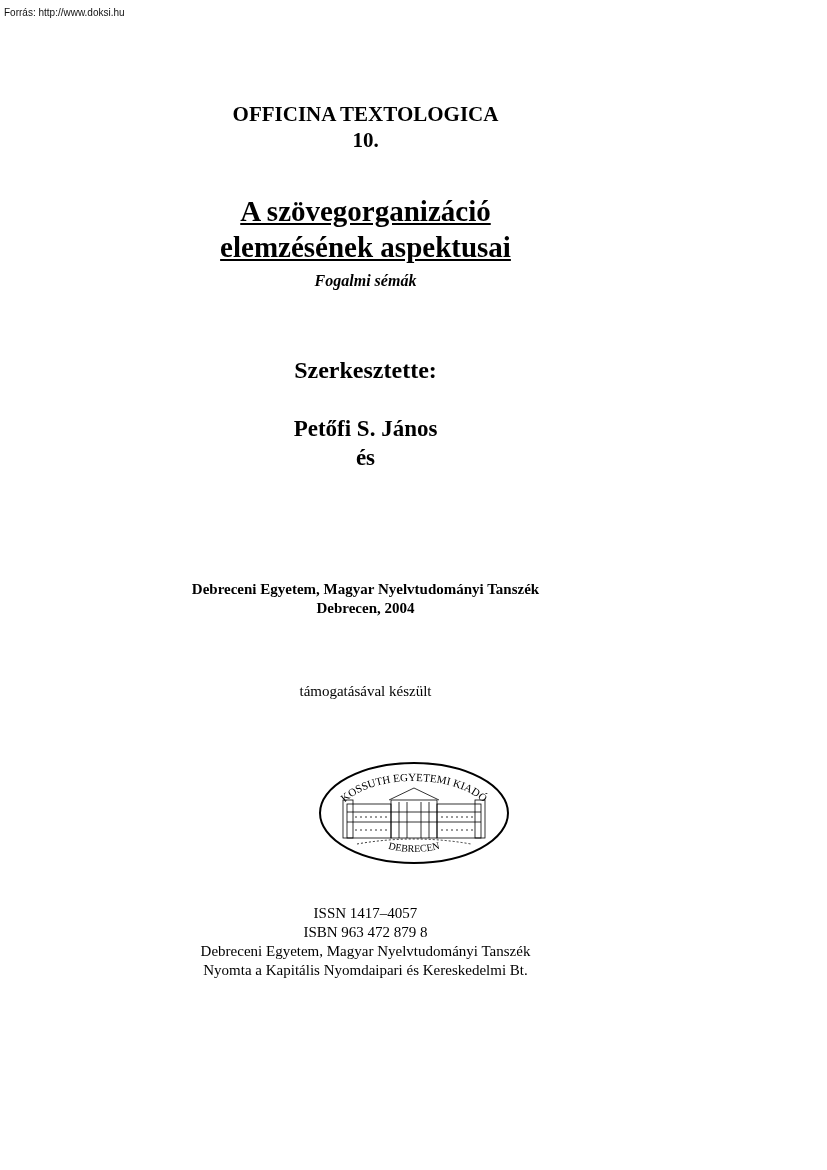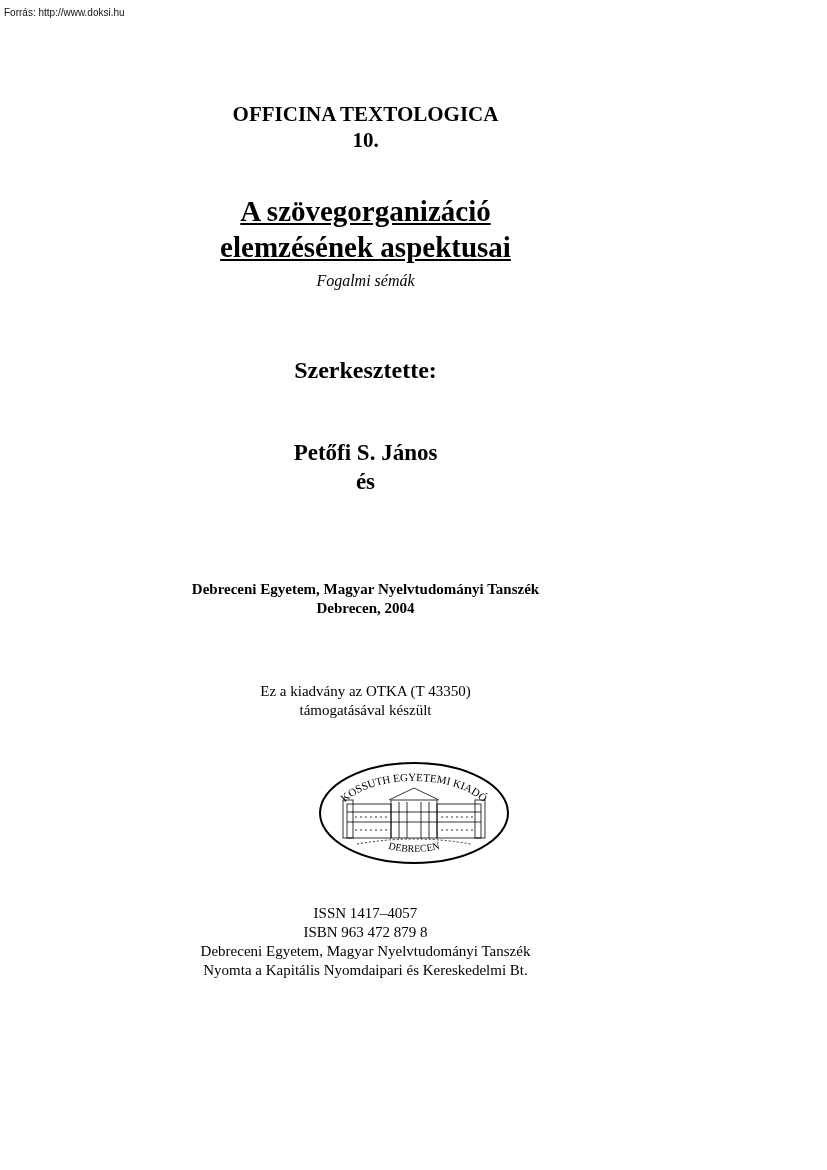--- a/index.html
+++ b/index.html
@@ -2,23 +2,23 @@
 <html><head>
 <meta charset="utf-8">
 <style>
   html, body { margin: 0; padding: 0; background: #ffffff; }
   body { width: 827px; height: 1170px; position: relative; overflow: hidden; color: #000; }
   .src { position: absolute; left: 4px; top: 7px; font-family: "Liberation Sans", sans-serif; font-size: 10px; color: #111; }
   .page { position: absolute; left: 0; top: 0; width: 827px; text-align: center; font-family: "Liberation Serif", serif; }
   .blk { position: absolute; left: 0; width: 731px; text-align: center; }
   .series { top: 101px; font-weight: bold; font-size: 21px; line-height: 26px; }
   .title { top: 193px; font-weight: bold; font-size: 29px; line-height: 36px; text-decoration: underline; }
-  .subtitle { top: 271px; font-weight: normal; font-style: italic; font-size: 16px; line-height: 20px; }
+  .subtitle { top: 271px; font-weight: bold; font-style: italic; font-size: 16px; line-height: 20px; }
   .editedby { top: 356px; font-weight: bold; font-size: 24px; line-height: 28px; }
-  .editors { top: 438px; font-weight: bold; font-size: 23px; line-height: 29px; }
+  .editors { top: 414px; font-weight: bold; font-size: 23px; line-height: 29px; }
   .inst { top: 580px; font-weight: bold; font-size: 15px; line-height: 19px; }
   .support { top: 682px; font-size: 15px; line-height: 19px; }
   .logo { position: absolute; left: 317px; top: 760px; width: 194px; height: 106px; }
   .colophon { top: 904px; font-size: 15px; line-height: 19px; }
 </style>
 </head>
 <body>
 
 <div class="src">Forrás: http://www.doksi.hu</div>
 
@@ -42,21 +42,20 @@
     <div>Petőfi S. János</div>
     <div>és</div>
   </div>
 
   <div class="blk inst">
     <div>Debreceni Egyetem, Magyar Nyelvtudományi Tanszék</div>
     <div>Debrecen, 2004</div>
   </div>
 
   <div class="blk support">
-    <div>Ez a kiadvány az OTKA (T 43350)</div>
     <div>támogatásával készült</div>
   </div>
 
   <svg class="logo" viewBox="0 0 194 106" xmlns="http://www.w3.org/2000/svg">
     <defs>
       <path id="arcTop" d="M 22 50 A 78 40 0 0 1 172 50" fill="none"></path>
       <path id="arcBot" d="M 62 86 Q 97 98 132 86" fill="none"></path>
     </defs>
     <ellipse cx="97" cy="53" rx="94" ry="50" fill="none" stroke="#000" stroke-width="2"></ellipse>
     <text font-family="Liberation Serif, serif" font-size="11" fill="#000">

